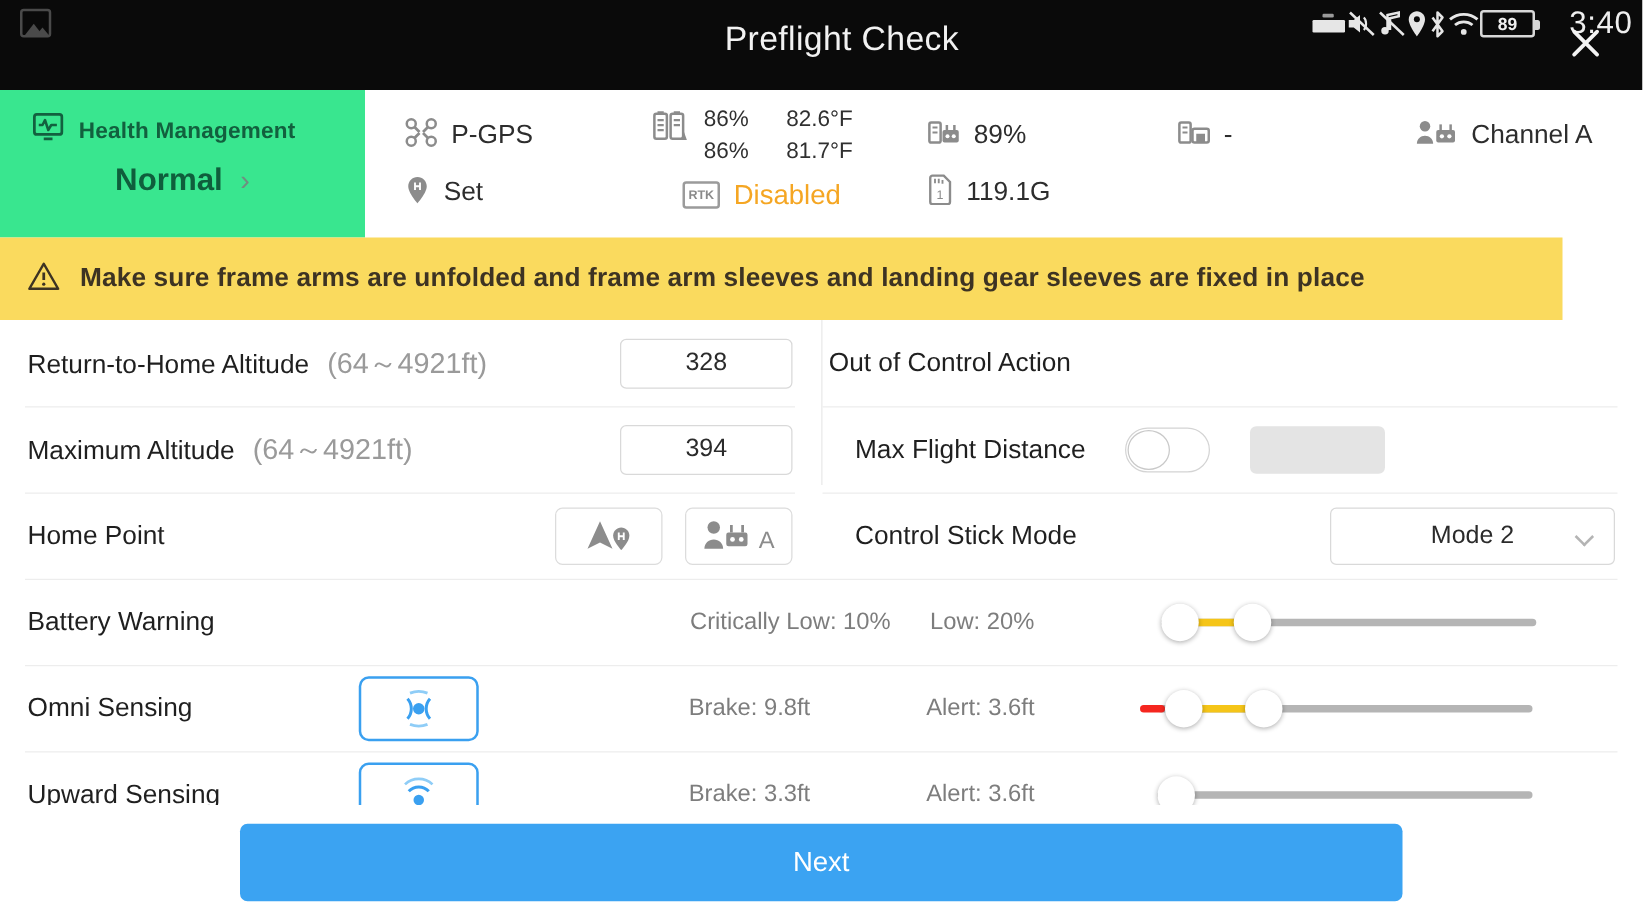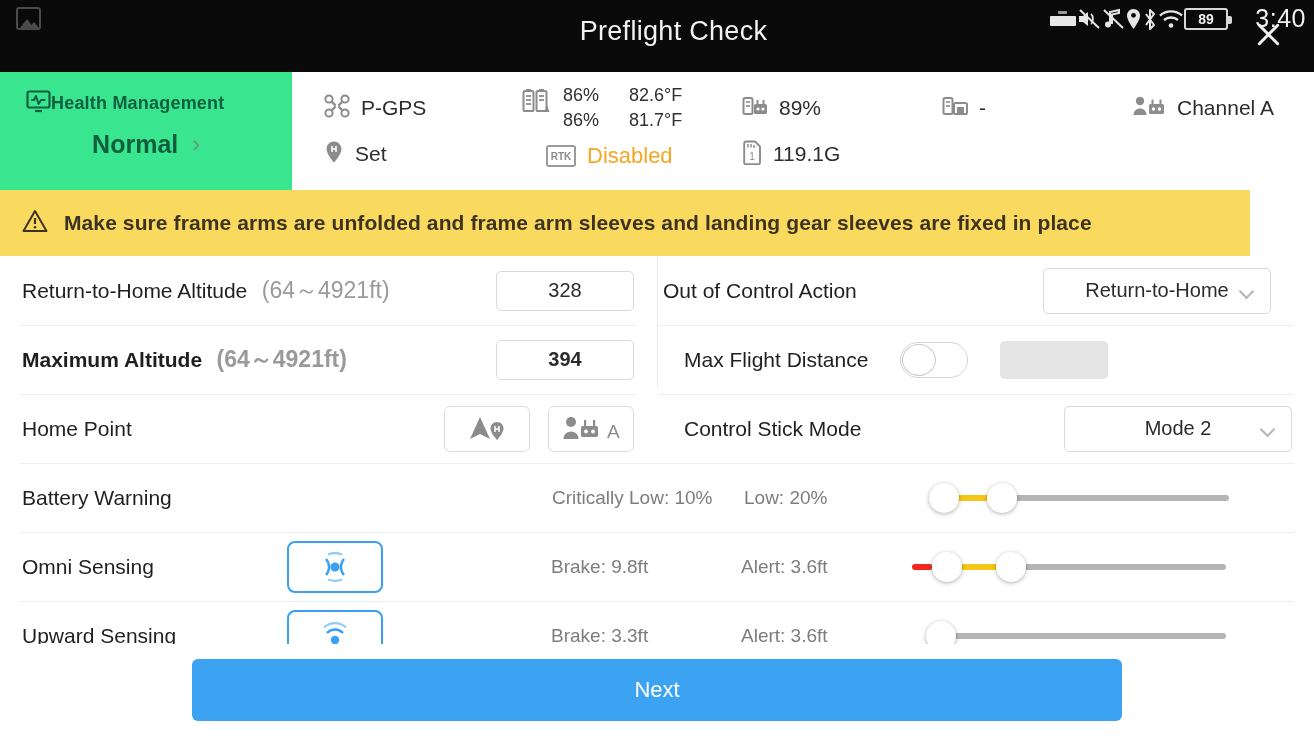--- a/index.html
+++ b/index.html
@@ -48,21 +48,21 @@
   }
   .close-x:before { transform: rotate(45deg); }
   .close-x:after  { transform: rotate(-45deg); }
 
   
   .hstrip { position: absolute; left: 0; top: 72px; width: 1314px; height: 118px; background: #fff; }
   .health {
     position: absolute; left: 0; top: 0; width: 292px; height: 118px; background: #39e68f;
     cursor: pointer;
   }
-  .health .row1 { position: absolute; left: 26px; top: 18px; display: flex; align-items: center; gap: 0; }
+  .health .row1 { position: absolute; left: 26px; top: 18px; display: flex; align-items: center; gap: 12px; }
   .health .hm-label { font-size: 18px; font-weight: bold; color: #12603e; letter-spacing: .2px; }
   .health .row2 { position: absolute; left: 0; top: 58px; width: 292px; display: flex; align-items: center; justify-content: center; gap: 14px; }
   .health .normal { font-size: 25px; font-weight: bold; color: #0f5e3c; }
   .health .chev { font-size: 23px; color: #6f8f80; }
 
   .statgrid { position: absolute; left: 292px; top: 0; right: 0; height: 118px; }
   .sgroup { position: absolute; top: 0; height: 118px; }
   .sline { display: flex; align-items: center; gap: 11px; height: 46px; }
   .sline .txt { font-size: 21px; color: #2d2d2d; }
   .sline .txt.orange { color: #f5a623; font-size: 22px; }
@@ -362,21 +362,21 @@
 
     <div class="row" style="left:22px; top:0; width:612px; justify-content:space-between;">
       <span>
         <span class="label">Return-to-Home Altitude</span>
         <span class="range">(64～4921ft)</span>
       </span>
       <span class="numbox">328</span>
     </div>
     <div class="rowline" style="top:69px; width:616px;"></div>
 
-    <div class="row" style="left:22px; top:69px; width:612px; justify-content:space-between;font-weight:bold;">
+    <div class="row" style="left:22px; top:69px; width:612px; justify-content:space-between;">
       <span>
         <span class="label">Maximum Altitude</span>
         <span class="range">(64～4921ft)</span>
       </span>
       <span class="numbox">394</span>
     </div>
     <div class="rowline" style="top:138px; width:616px;"></div>
 
     <div class="row" style="left:22px; top:138px; width:612px; justify-content:space-between;">
       <span class="label">Home Point</span>
@@ -399,24 +399,20 @@
               <circle cx="31" cy="17.5" r="1.9" fill="#fff"></circle>
               <text x="45" y="24" font-size="19" fill="#8c8c8c" font-family="sans-serif">A</text>
             </svg>
         </span>
       </span>
     </div>
     <div class="rowline" style="top:207px;"></div>
 
     <div class="row" style="left:663px; top:0; width:608px; justify-content:space-between;">
       <span class="label">Out of Control Action</span>
-      <span class="selbox">
-        <span>Return-to-Home</span>
-        <span class="caret"></span>
-      </span>
     </div>
     <div class="rowline" style="left:658px; top:69px; width:636px;"></div>
 
     <div class="row" style="left:684px; top:69px; width:608px; justify-content:flex-start;gap:32px;">
       <span class="label">Max Flight Distance</span>
       <span style="display:flex; align-items:center; gap:32px;">
         <span class="toggle">
             <span class="knob"></span>
           </span>
         <span class="disbox"></span>

